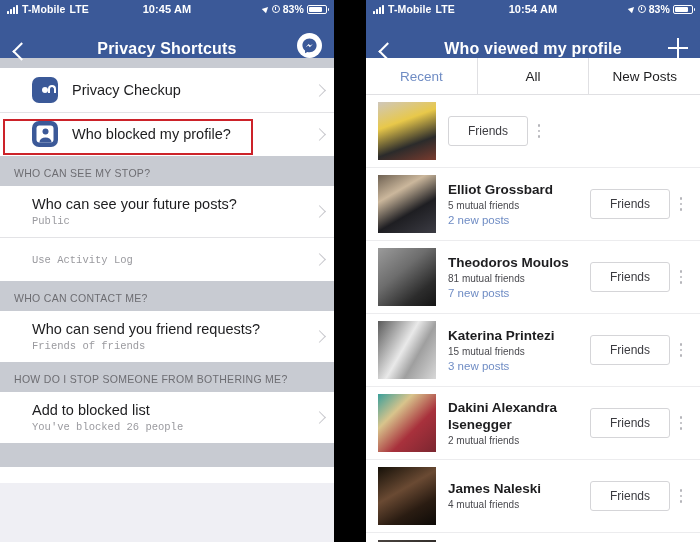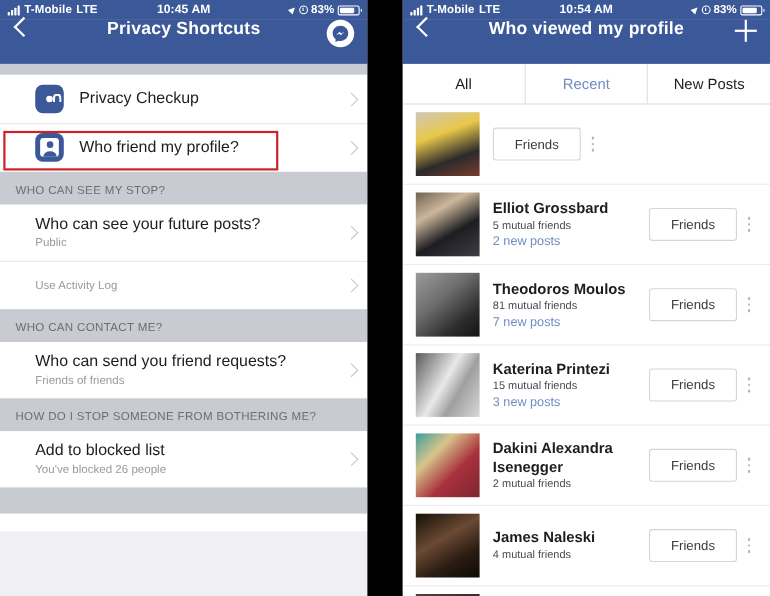--- a/index.html
+++ b/index.html
@@ -37,21 +37,21 @@
   .loc-arrow{display:inline-block;width:0;height:0;border-left:6px solid #fff;border-top:3.5px solid transparent;border-bottom:3.5px solid transparent;transform:rotate(-45deg);}
   .alarm{width:8px;height:8px;border:1.5px solid #fff;border-radius:50%;box-sizing:border-box;position:relative;}
   .alarm:after{content:"";position:absolute;left:2.6px;top:1.4px;width:1.2px;height:3px;background:#fff;}
   .battery{width:20px;height:9px;border:1px solid #fff;border-radius:2px;box-sizing:border-box;position:relative;padding:1px;}
   .battery:after{content:"";position:absolute;right:-3px;top:2.5px;width:1.5px;height:3px;background:#fff;border-radius:0 1px 1px 0;}
   .battery em{display:block;height:100%;width:83%;background:#fff;border-radius:1px;}
 
   
   .navbar{
     height:40px;background:#3b5998;color:#fff;
-    display:flex;align-items:flex-start;position:relative;
+    display:flex;align-items:flex-end;position:relative;
     padding:0 12px;box-sizing:border-box;
   }
   .nav-title{
     position:absolute;left:46px;right:46px;text-align:center;
     font-size:16px;font-weight:bold;letter-spacing:.2px;
   }
   .back-chevron{
     width:11px;height:11px;border-left:2.6px solid #fff;border-bottom:2.6px solid #fff;
     transform:rotate(45deg);margin-left:3px;cursor:pointer;
   }
@@ -77,21 +77,21 @@
   }
   .cell{
     background:#fff;display:flex;align-items:center;
     padding:0 10px 0 32px;box-sizing:border-box;position:relative;
     min-height:44px;cursor:pointer;
   }
   .cell + .cell{box-shadow:inset 0 1px 0 #e3e3e6;}
   .cell-ic{width:26px;height:26px;border-radius:7px;background:#3b5998;flex:0 0 auto;margin-right:14px;position:relative;}
   .cell-txt{flex:1 1 auto;padding:9px 0;}
   .cell-title{font-size:14.5px;color:#1d1d1f;line-height:18px;}
-  .cell-sub{font-size:10.5px;color:#9a9a9f;line-height:14px;margin-top:1px;}
+  .cell-sub{font-size:10.5px;color:#9a9a9f;line-height:14px;margin-top:1px;font-family:Liberation Mono, monospace;}
   .disc{
     width:8px;height:8px;border-top:1.7px solid #c7c7cc;border-right:1.7px solid #c7c7cc;
     transform:rotate(45deg);flex:0 0 auto;margin-left:8px;
   }
   .highlight-box{
     position:absolute;left:3px;top:119px;width:250px;height:36px;
     border:2px solid #cc2229;box-sizing:border-box;pointer-events:none;z-index:5;
   }
 
   
@@ -186,21 +186,21 @@
           <div class="cell-title">Privacy Checkup</div>
         </div>
         <div class="disc"></div>
       </div>
 
       <div class="cell">
         <div class="cell-ic">
           <span class="g-person"></span>
         </div>
         <div class="cell-txt">
-          <div class="cell-title">Who friend my profile?</div>
+          <div class="cell-title">Who blocked my profile?</div>
         </div>
         <div class="disc"></div>
       </div>
 
       <div class="sec-head">WHO CAN SEE MY STOP?</div>
       <div class="cell">
         <div class="cell-txt">
           <div class="cell-title">Who can see your future posts?</div>
           <div class="cell-sub">Public</div>
         </div>
@@ -262,22 +262,22 @@
       </div>
     </div>
 
     <div class="navbar">
       <div class="back-chevron"></div>
       <div class="nav-title">Who viewed my profile</div>
       <div class="plus"></div>
     </div>
 
     <div class="tabs">
+      <div class="tab active">Recent</div>
       <div class="tab">All</div>
-      <div class="tab active">Recent</div>
       <div class="tab">New Posts</div>
     </div>
 
     <div class="r-scroll">
 
       <div class="prow">
         <div class="avatar" style="background:linear-gradient(160deg,#cfc7bb 0%,#e8c84a 35%,#2b2b2b 70%,#7a3b2e 100%)"></div>
         <button class="fbtn">Friends</button>
         <div class="dots">
             <i></i>

